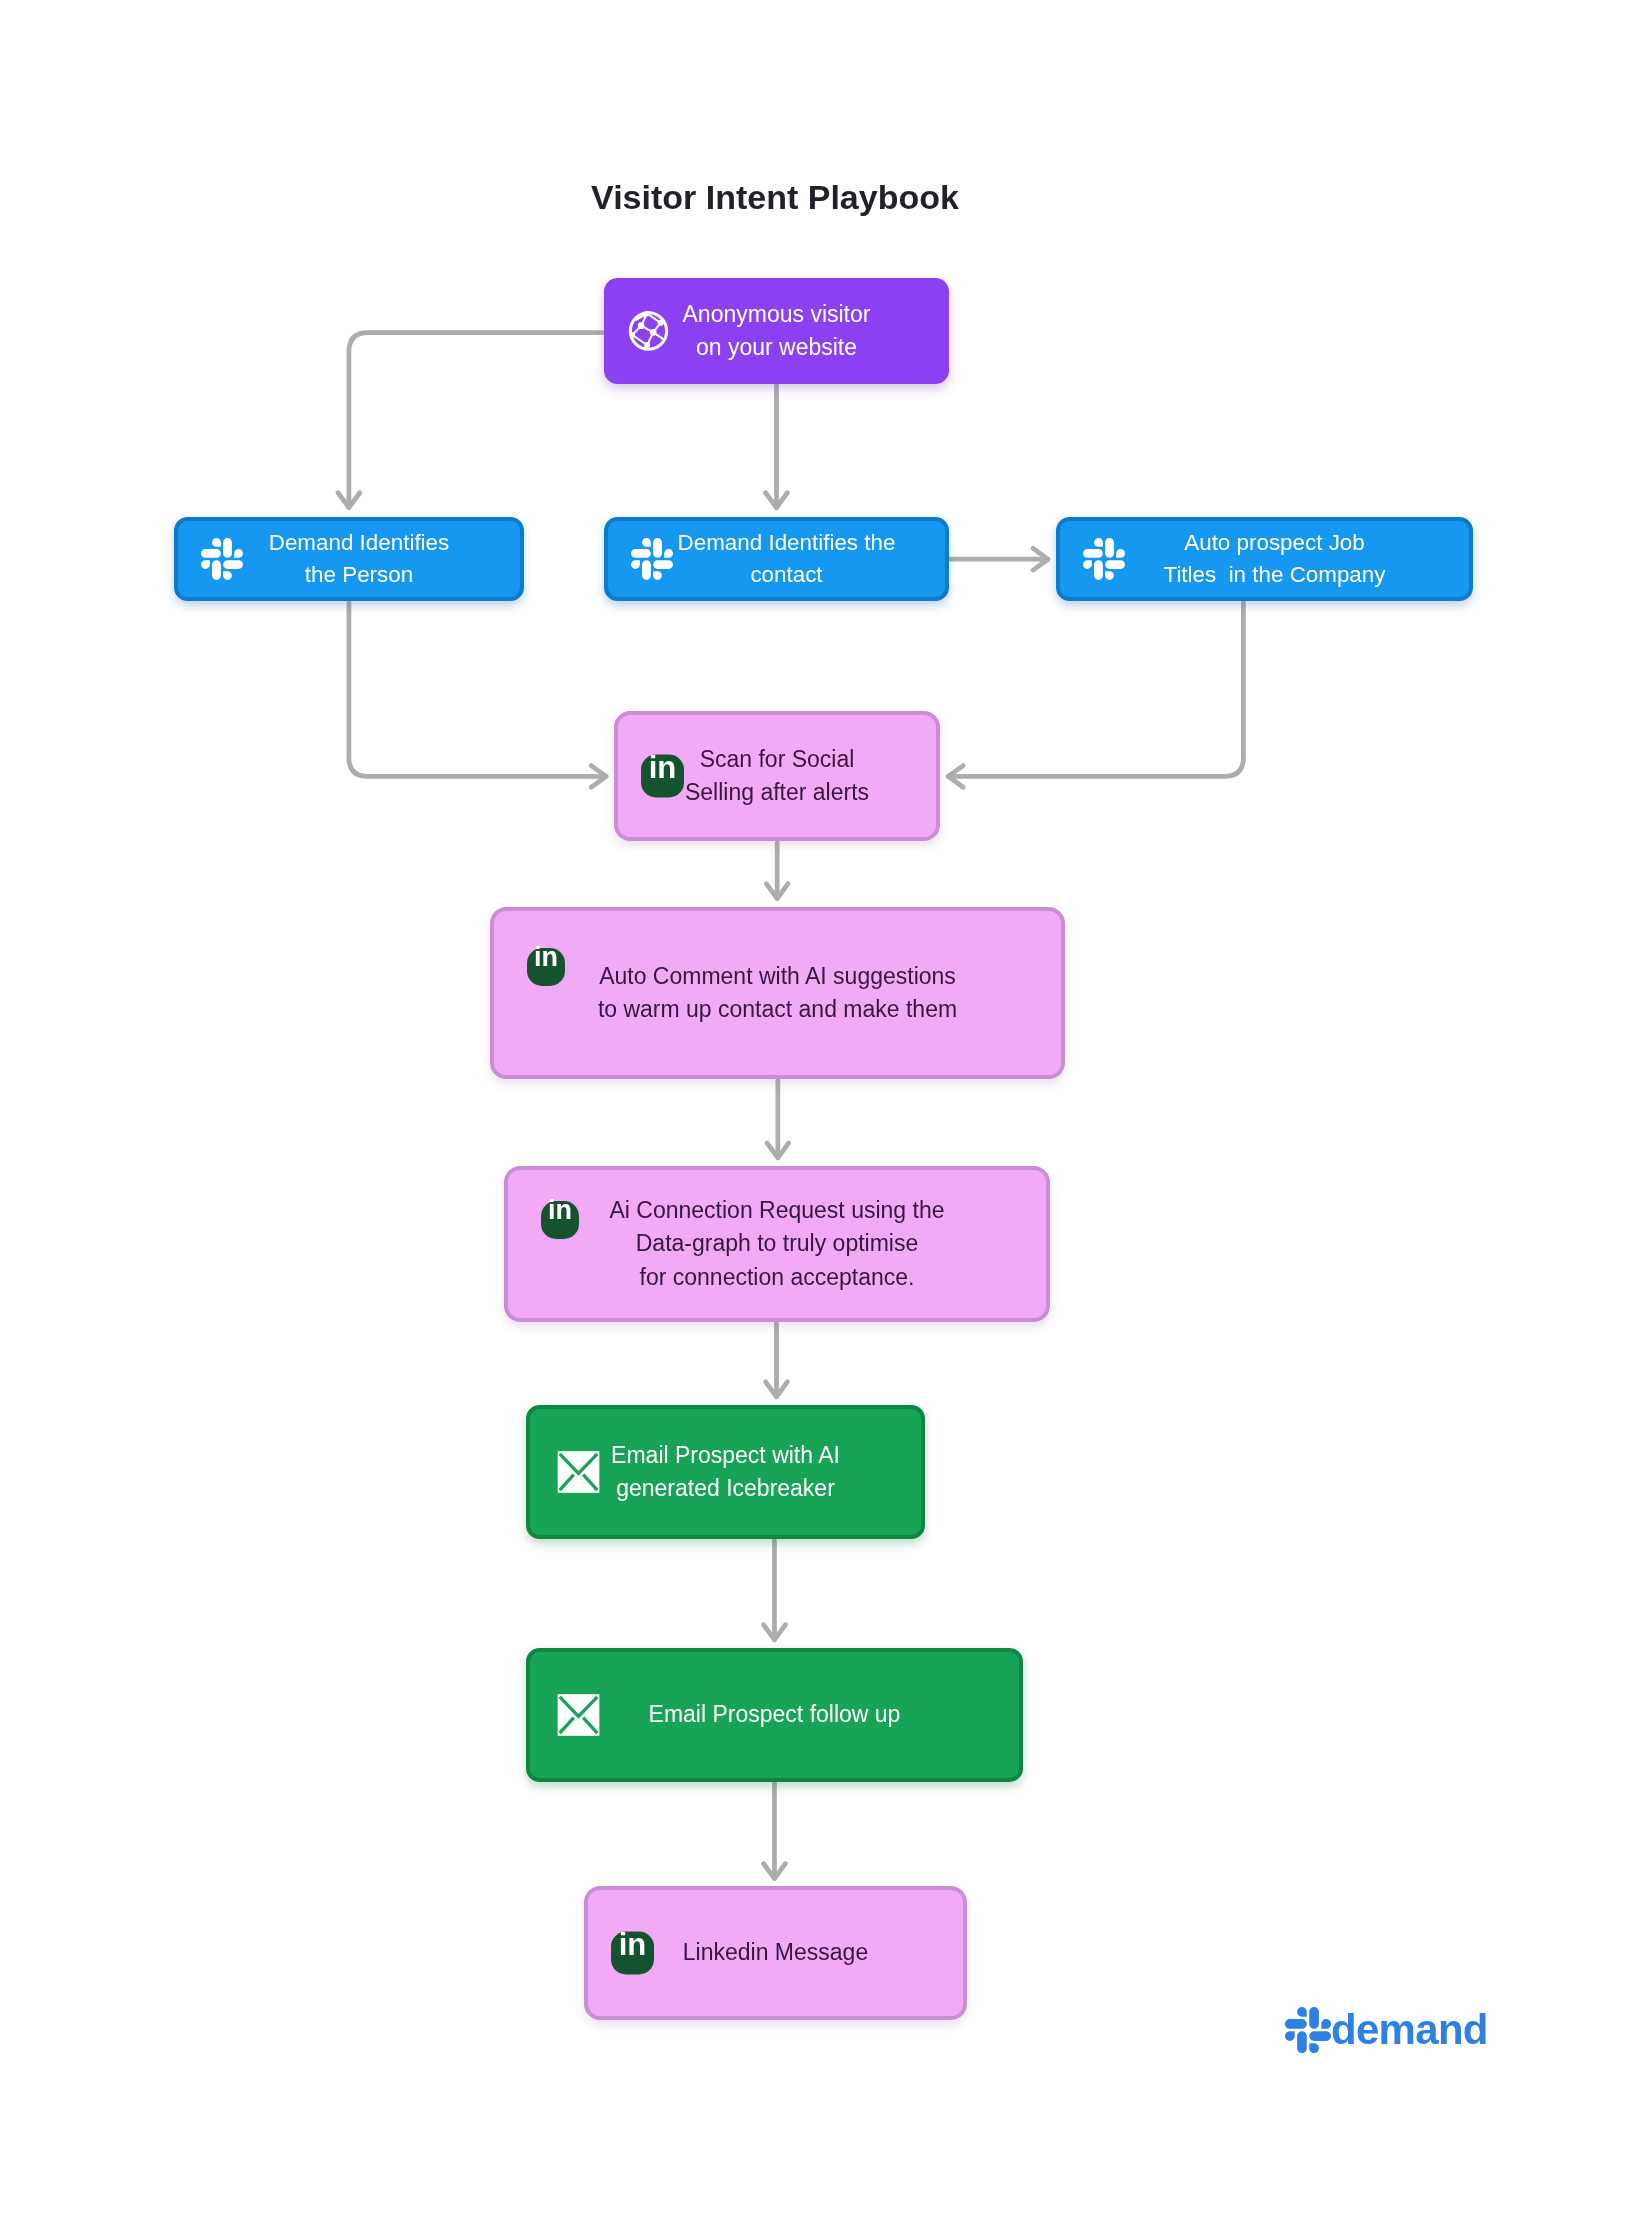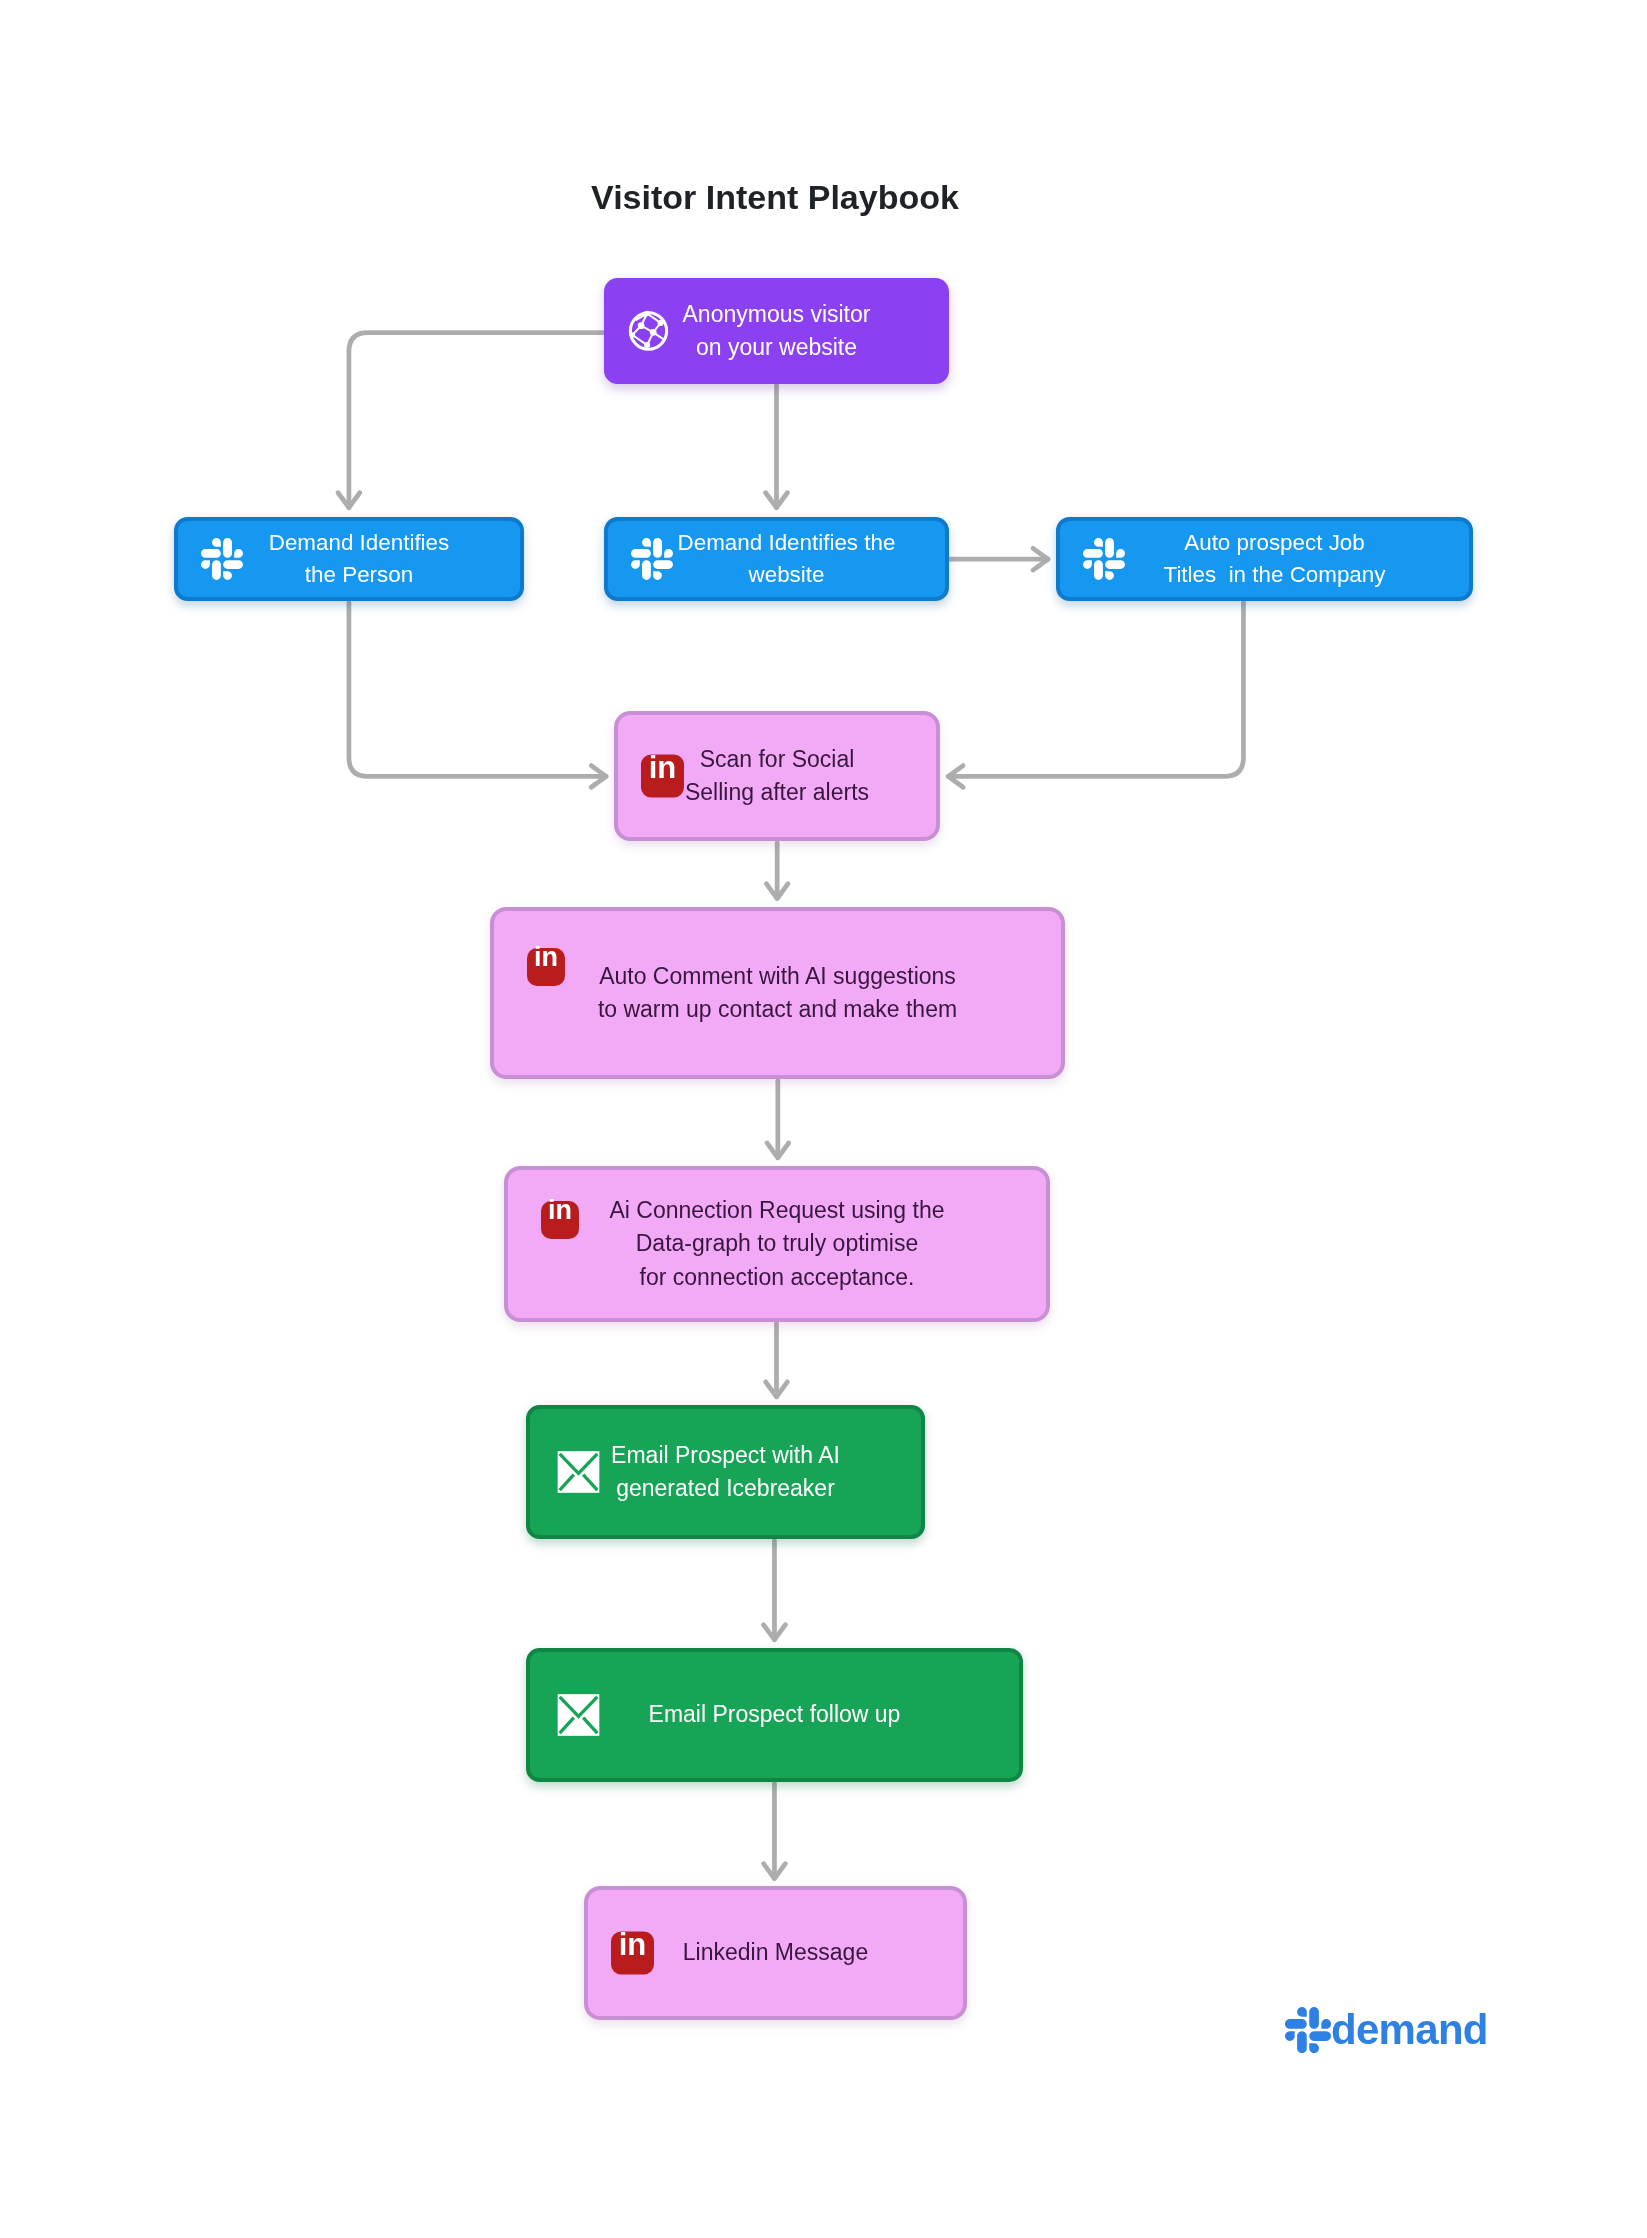--- a/index.html
+++ b/index.html
@@ -42,21 +42,21 @@
   .blue .label{color:#ffffff;font-size:22.4px;}
   .pink{background:#F2AAF7;border:4.8px solid #C98FD4;border-radius:16.3px;box-shadow:0 4.1px 9.5px rgba(150,90,160,.18);}
   .pink .label{color:#38163E;}
   .green{background:#18A457;border:4.8px solid #0F8644;box-shadow:0 4.1px 9.5px rgba(10,110,60,.25);}
   .green .label{color:#ffffff;}
   
   .mark-icon svg{width:42px;height:42px;display:block;}
   .globe-icon svg{width:43px;height:43px;display:block;}
   .env-icon svg{width:43px;height:43px;display:block;}
   .li-badge{
-    width:43px;height:43px;background:#b91c1c;border-radius:10px;
+    width:43px;height:43px;background:#14532d;border-radius:15px;
     color:#ffffff;font-weight:700;font-size:31px;line-height:1;
     display:flex;align-items:center;justify-content:center;
     padding-bottom:19px;box-sizing:border-box;
   }
   .li-small .li-badge{width:38px;height:38px;font-size:27px;}
   
   .brand{
     position:absolute;left:1285px;top:2006px;
     display:flex;align-items:center;
   }
@@ -142,21 +142,21 @@
             <path d="M45.2 32.3c7.1 0 12.9 5.8 12.9 12.9s-5.8 12.9-12.9 12.9H12.9C5.8 58.1 0 52.3 0 45.2s5.8-12.9 12.9-12.9H45.2z"></path>
             <path d="M97 45.2c0-7.1 5.8-12.9 12.9-12.9s12.9 5.8 12.9 12.9-5.8 12.9-12.9 12.9H97V45.2z"></path>
             <path d="M90.5 45.2c0 7.1-5.8 12.9-12.9 12.9s-12.9-5.8-12.9-12.9V12.9C64.7 5.8 70.5 0 77.6 0s12.9 5.8 12.9 12.9V45.2z"></path>
             <path d="M77.6 97c7.1 0 12.9 5.8 12.9 12.9s-5.8 12.9-12.9 12.9-12.9-5.8-12.9-12.9V97H77.6z"></path>
             <path d="M77.6 90.5c-7.1 0-12.9-5.8-12.9-12.9s5.8-12.9 12.9-12.9h32.3c7.1 0 12.9 5.8 12.9 12.9s-5.8 12.9-12.9 12.9H77.6z"></path>
           </g>
         </svg>
       </span>
     <div class="label">
       <span>Demand Identifies the</span>
-      <span>website</span>
+      <span>contact</span>
     </div>
   </div>
 
   <div class="node blue" style="left:1056px;top:517px;width:417px;height:84px">
     <span class="icon mark-icon">
         <svg viewBox="0 0 122.8 122.8" fill="#FFFFFF">
           <g transform="rotate(90 61.4 61.4)">
             <path d="M25.8 77.6c0 7.1-5.8 12.9-12.9 12.9S0 84.7 0 77.6s5.8-12.9 12.9-12.9h12.9V77.6z"></path>
             <path d="M32.3 77.6c0-7.1 5.8-12.9 12.9-12.9s12.9 5.8 12.9 12.9v32.3c0 7.1-5.8 12.9-12.9 12.9s-12.9-5.8-12.9-12.9V77.6z"></path>
             <path d="M45.2 25.8c-7.1 0-12.9-5.8-12.9-12.9S38.1 0 45.2 0s12.9 5.8 12.9 12.9v12.9H45.2z"></path>

